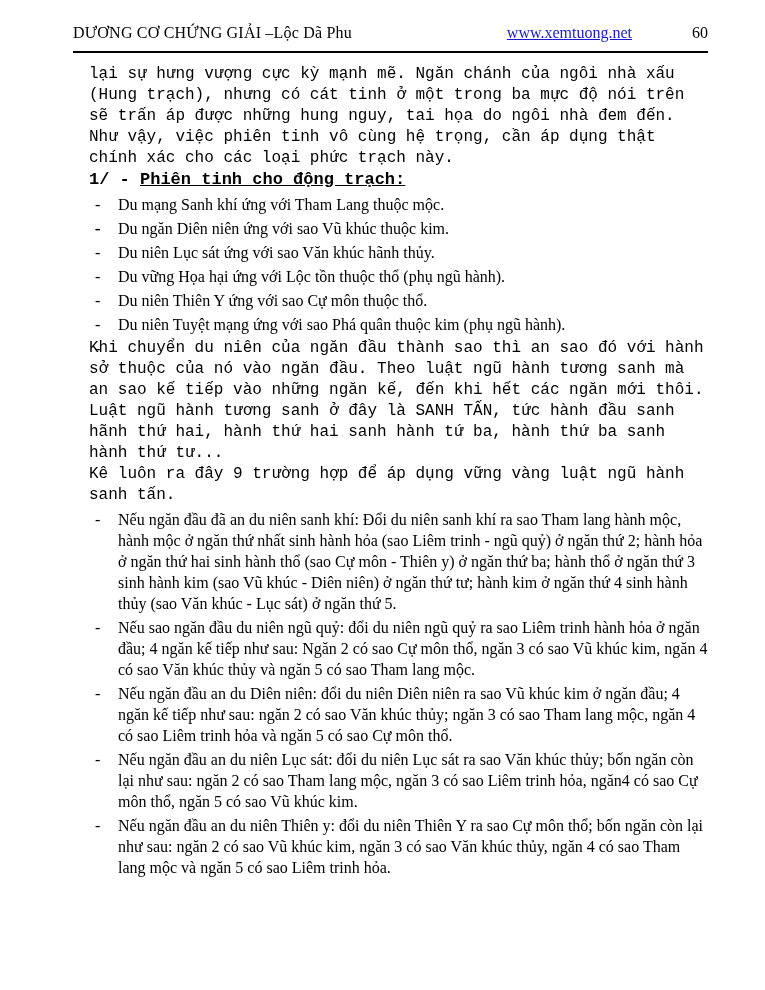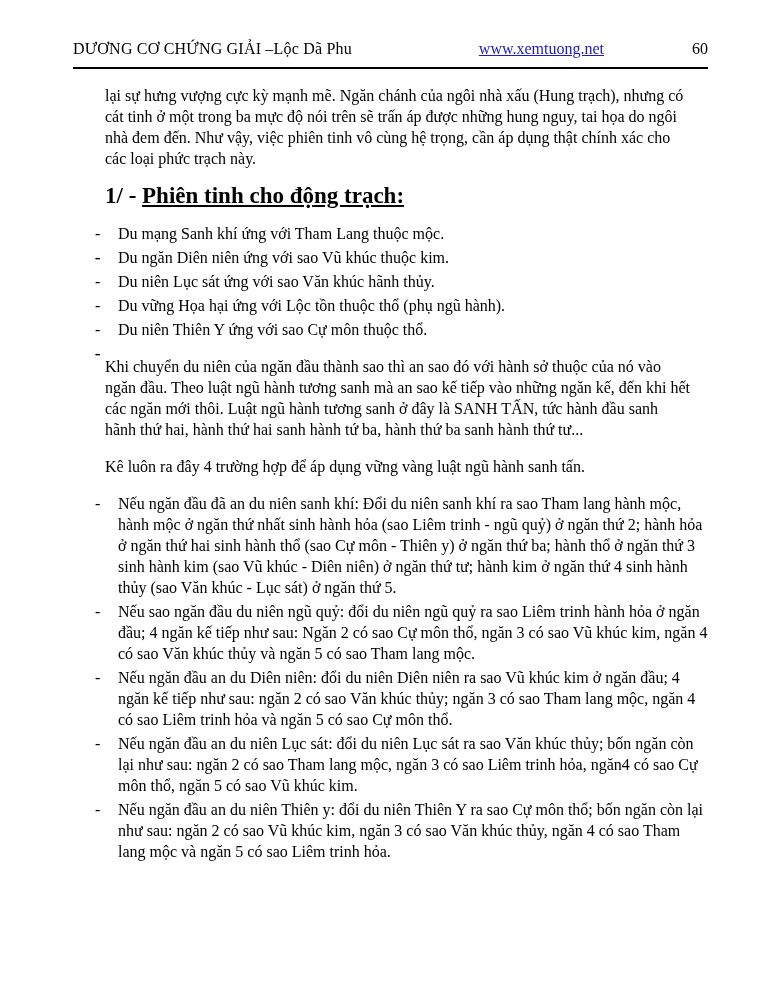--- a/index.html
+++ b/index.html
@@ -3,40 +3,40 @@
 <meta charset="utf-8">
 <style>
   html, body { margin: 0; padding: 0; }
   body {
     width: 765px; height: 990px;
     background: #ffffff;
     color: #000000;
     font-family: "Liberation Serif", "DejaVu Serif", serif;
     overflow: hidden;
   }
-  .page { padding: 40px 57px 0 73px; box-sizing: border-box; }
+  .page { padding: 24px 57px 0 73px; box-sizing: border-box; }
 
   
   .header { display: flex; align-items: baseline; font-size: 16px; }
   .doc-title { flex: 1; letter-spacing: 0.2px; white-space: nowrap; }
-  .header-right { display: flex; align-items: flex-end; gap: 80px; }
+  .header-right { display: flex; align-items: flex-end; gap: 52px; }
   .site-link { text-decoration: underline; cursor: pointer; }
   .pagenum { min-width: 24px; text-align: right; }
   .rule { border-bottom: 2px solid #000; margin-top: 9px; }
 
   
   .content {
     margin-left: 16px;
     margin-top: 11px;
     font-size: 16px;
     line-height: 21px;
     text-align: left;
   }
-  .content p { margin: 16px; }
-  .heading { font-weight: bold; font-size: 23px; line-height: 22px; }
+  .content p { margin: 0; font-family: Liberation Mono, monospace; }
+  .heading { font-weight: bold; font-size: 17px; line-height: 22px; }
   .heading .htitle { text-decoration: underline; }
 
   ul.dash-list { list-style: none; margin: 0; padding: 0; }
   ul.dash-list li { position: relative; padding-left: 29px; margin: 3px 0; }
   ul.dash-list li .dash { position: absolute; left: 6px; }
 </style>
 </head>
 <body>
 
 <div class="page">
@@ -58,28 +58,28 @@
     <p class="heading"><span class="hprefix">1/ - </span><span class="htitle">Phiên tinh cho động trạch:</span></p>
 
 
     <ul class="dash-list">
       <li><span class="dash">-</span><span>Du mạng Sanh khí ứng với Tham Lang thuộc mộc.</span></li>
       <li><span class="dash">-</span></li>
       <li><span class="dash">-</span><span>Du ngăn Diên niên ứng với sao Vũ khúc thuộc kim.</span></li>
       <li><span class="dash">-</span><span>Du niên Lục sát ứng với sao Văn khúc hãnh thủy.</span></li>
       <li><span class="dash">-</span><span>Du vững Họa hại ứng với Lộc tồn thuộc thổ (phụ ngũ hành).</span></li>
       <li><span class="dash">-</span><span>Du niên Thiên Y ứng với sao Cự môn thuộc thổ.</span></li>
-      <li><span class="dash">-</span></li>
+      <li><span class="dash">-</span><span>Du niên Tuyệt mạng ứng với sao Phá quân thuộc kim (phụ ngũ hành).</span></li>
       <li><span class="dash">-</span></li>
     </ul>
 
 
     <p>Khi chuyển du niên của ngăn đầu thành sao thì an sao đó với hành sở thuộc của nó vào ngăn đầu. Theo luật ngũ hành tương sanh mà an sao kế tiếp vào những ngăn kế, đến khi hết các ngăn mới thôi. Luật ngũ hành tương sanh ở đây là SANH TẤN, tức hành đầu sanh hãnh thứ hai, hành thứ hai sanh hành tứ ba, hành thứ ba sanh hành thứ tư...</p>
 
-    <p>Kê luôn ra đây 4 trường hợp để áp dụng vững vàng luật ngũ hành sanh tấn.</p>
+    <p>Kê luôn ra đây 9 trường hợp để áp dụng vững vàng luật ngũ hành sanh tấn.</p>
 
     <ul class="dash-list">
       <li><span class="dash">-</span><span>Nếu ngăn đầu đã an du niên sanh khí: Đổi du niên sanh khí ra sao Tham lang hành mộc, hành mộc ở ngăn thứ nhất sinh hành hỏa (sao Liêm trinh - ngũ quỷ) ở ngăn thứ 2; hành hỏa ở ngăn thứ hai sinh hành thổ (sao Cự môn - Thiên y) ở ngăn thứ ba; hành thổ ở ngăn thứ 3 sinh hành kim (sao Vũ khúc - Diên niên) ở ngăn thứ tư; hành kim ở ngăn thứ 4 sinh hành thủy (sao Văn khúc - Lục sát) ở ngăn thứ 5.</span></li>
       <li><span class="dash">-</span><span>Nếu sao ngăn đầu du niên ngũ quỷ: đổi du niên ngũ quỷ ra sao Liêm trinh hành hỏa ở ngăn đầu; 4 ngăn kế tiếp như sau: Ngăn 2 có sao Cự môn thổ, ngăn 3 có sao Vũ khúc kim, ngăn 4 có sao Văn khúc thủy và ngăn 5 có sao Tham lang mộc.</span></li>
       <li><span class="dash">-</span><span>Nếu ngăn đầu an du Diên niên: đổi du niên Diên niên ra sao Vũ khúc kim ở ngăn đầu; 4 ngăn kế tiếp như sau: ngăn 2 có sao Văn khúc thủy; ngăn 3 có sao Tham lang mộc, ngăn 4 có sao Liêm trinh hỏa và ngăn 5 có sao Cự môn thổ.</span></li>
       <li><span class="dash">-</span><span>Nếu ngăn đầu an du niên Lục sát: đổi du niên Lục sát ra sao Văn khúc thủy; bốn ngăn còn lại như sau: ngăn 2 có sao Tham lang mộc, ngăn 3 có sao Liêm trinh hỏa, ngăn4 có sao Cự môn thổ, ngăn 5 có sao Vũ khúc kim.</span></li>
       <li><span class="dash">-</span><span>Nếu ngăn đầu an du niên Thiên y: đổi du niên Thiên Y ra sao Cự môn thổ; bốn ngăn còn lại như sau: ngăn 2 có sao Vũ khúc kim, ngăn 3 có sao Văn khúc thủy, ngăn 4 có sao Tham lang mộc và ngăn 5 có sao Liêm trinh hỏa.</span></li>
     </ul>
 
   </div>

